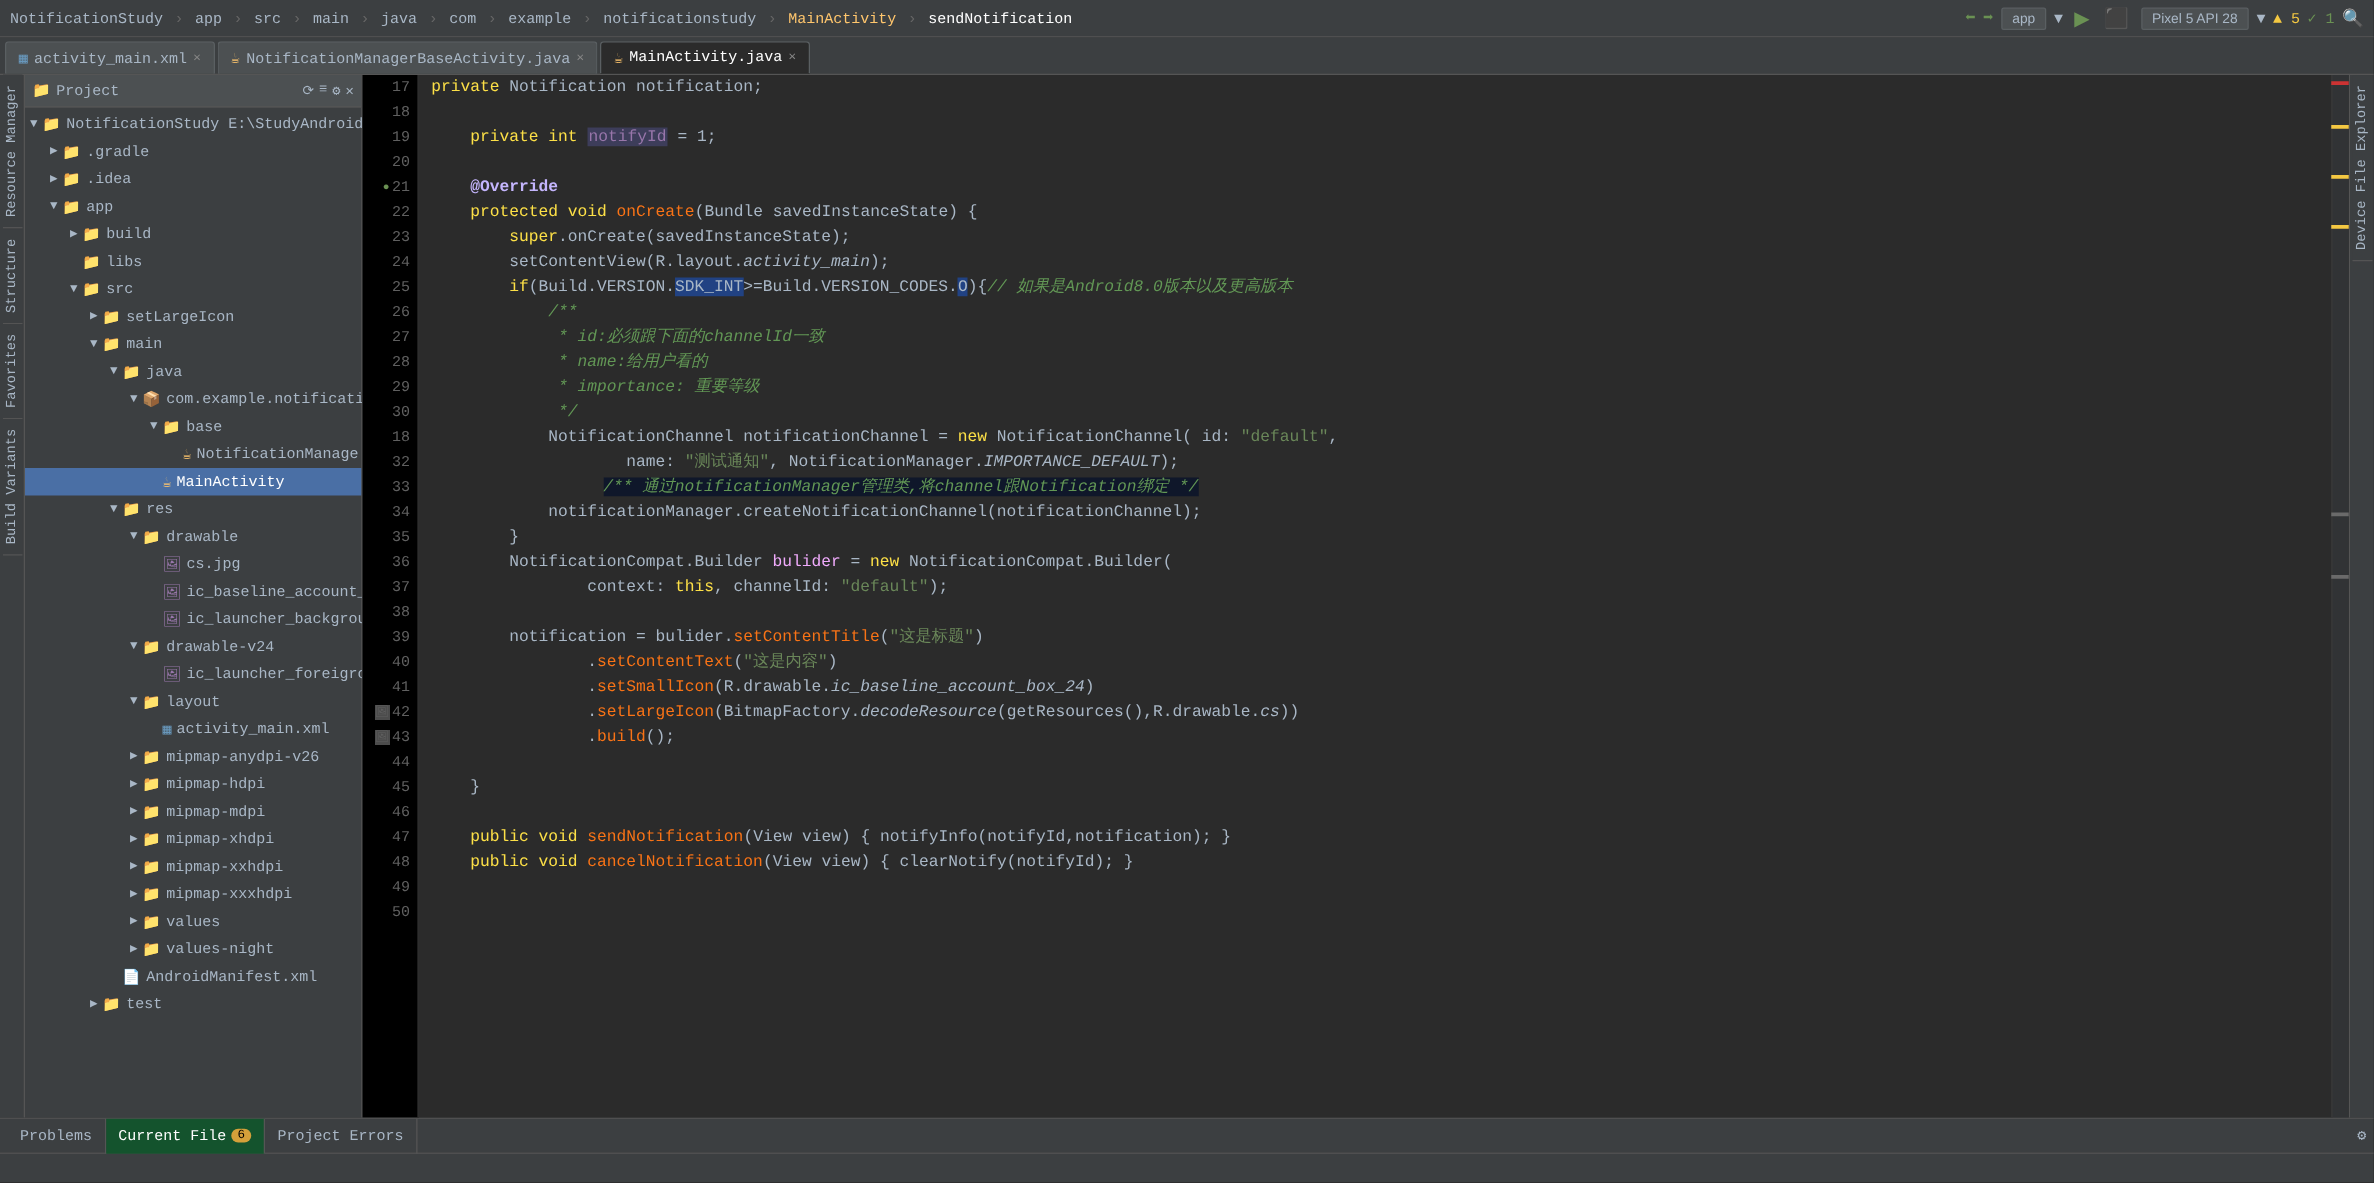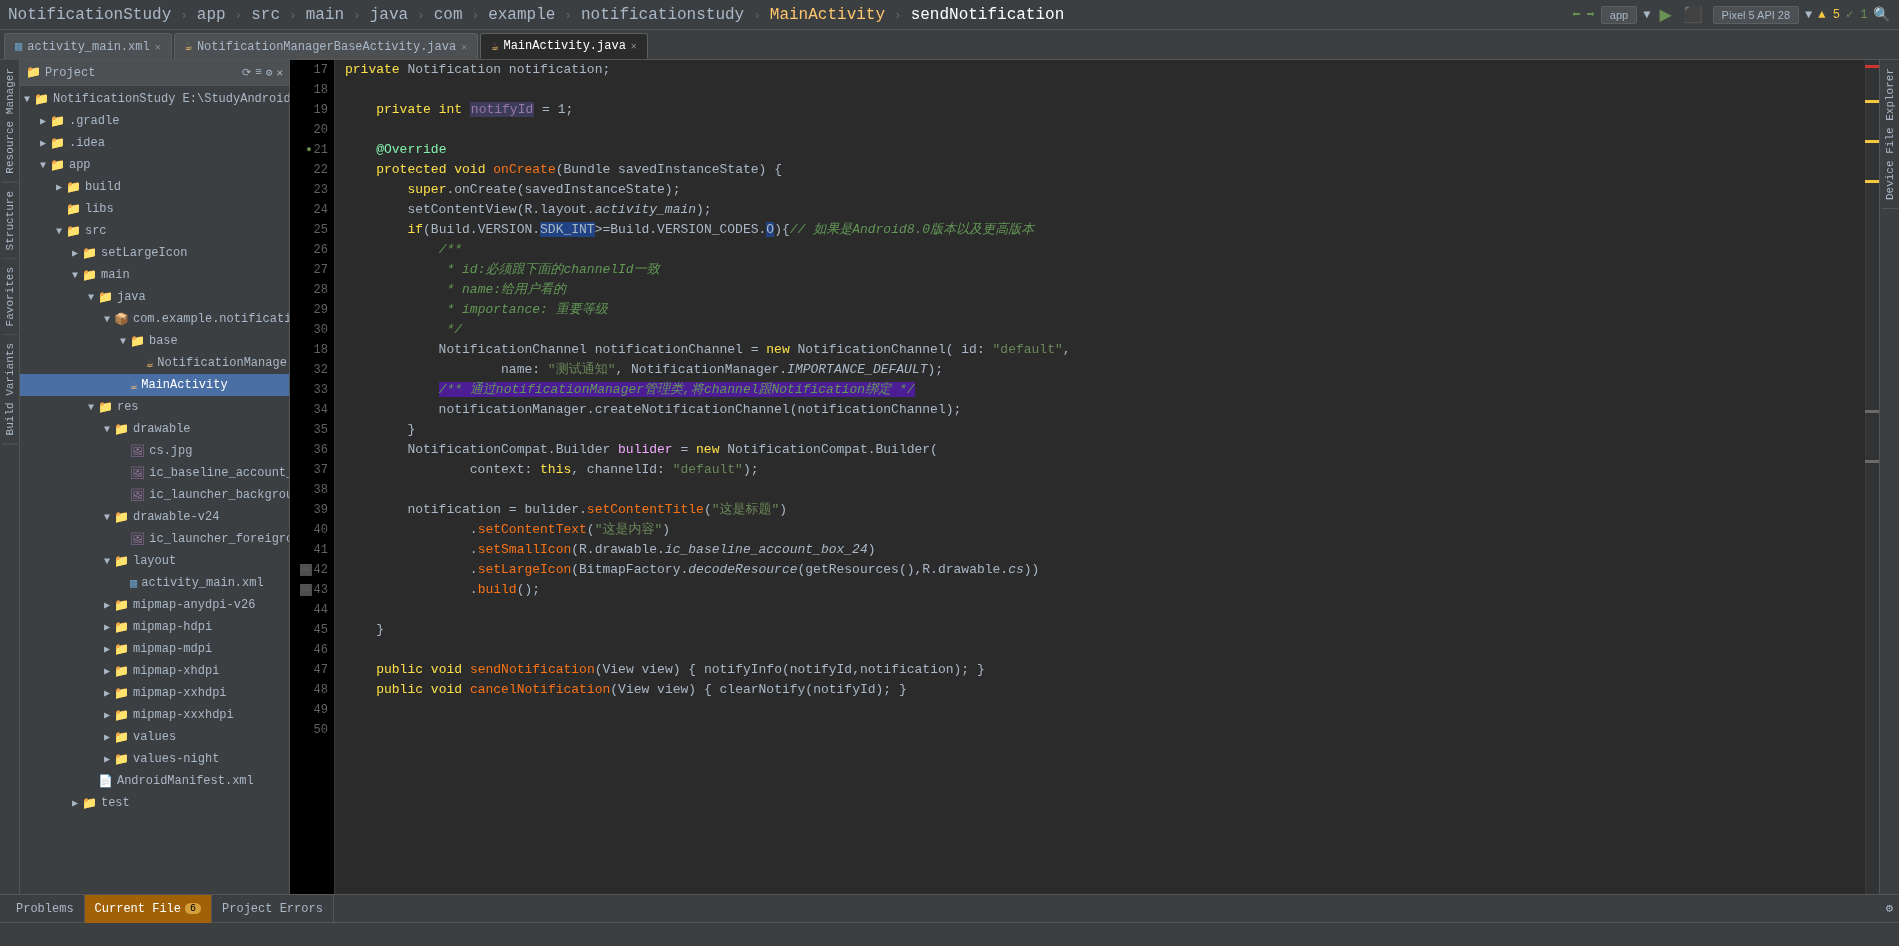--- a/index.html
+++ b/index.html
@@ -20,21 +20,21 @@
       display: flex;
       align-items: center;
       padding: 0 8px;
       border-bottom: 1px solid #555;
       font-size: 12px;
       color: #a9b7c6;
       gap: 4px;
     }
     .breadcrumb-item {
       color: #a9b7c6;
-      font-size: 16px;
+      font-size: 12px;
     }
     .breadcrumb-sep {
       color: #666;
       margin: 0 2px;
     }
     .breadcrumb-active {
       color: #fff;
     }
     .top-bar-right {
       margin-left: auto;
@@ -226,21 +226,21 @@
     .status-tab {
       height: 28px;
       padding: 0 10px;
       display: flex;
       align-items: center;
       gap: 4px;
       cursor: pointer;
       border-right: 1px solid #555;
     }
     .status-tab.active {
-      background: #a16207;
+      background: #14532d;
       color: #fff;
     }
     .status-badge {
       background: #d4a03a;
       color: #000;
       font-size: 10px;
       padding: 0 4px;
       border-radius: 8px;
       min-width: 16px;
       text-align: center;
@@ -262,21 +262,21 @@
       padding: 0 6px;
       font-size: 11px;
       color: #777;
       gap: 6px;
     }
 
     
     .kw { color: #fde047; }
     .string { color: #6a8759; }
     .comment { color: #629755; font-style: italic; }
-    .annotation { color: #86efac; }
+    .annotation { color: #c4b5fd; font-weight: bold; }
     .method { color: #f97316; margin-top: 30px; }
     .field { color: #9876aa; }
 
     
     .side-tab-label {
       writing-mode: vertical-rl;
       transform: rotate(180deg);
       font-size: 11px;
       color: #a9b7c6;
       cursor: pointer;
@@ -605,21 +605,21 @@
         <span class="kw">super</span>.onCreate(savedInstanceState);
         setContentView(R.layout.<em>activity_main</em>);
         <span class="kw">if</span>(Build.VERSION.<span style="background:#214283;">SDK_INT</span>&gt;=Build.VERSION_CODES.<span style="background:#214283;">O</span>){<span class="comment">// 如果是Android8.0版本以及更高版本</span>
             <span class="comment">/**</span>
              <span class="comment">* id:必须跟下面的channelId一致</span>
              <span class="comment">* name:给用户看的</span>
              <span class="comment">* importance: 重要等级</span>
              <span class="comment">*/</span>
             NotificationChannel <span style="color:#a9b7c6;">notificationChannel</span> = <span class="kw">new</span> NotificationChannel( id: <span class="string">"default"</span>,
                     name: <span class="string">"测试通知"</span>, NotificationManager.<em>IMPORTANCE_DEFAULT</em>);
-            <span style="background:#4c1d95;"><span class="comment">/** 通过</span><em><span class="comment">notificationManager</span></em><span class="comment">管理类,将</span><em><span class="comment">channel</span></em><span class="comment">跟</span><em><span class="comment">Notification</span></em><span class="comment">绑定 */</span></span>
+            <span style="background:#0f172a;margin-left:44px;"><span class="comment">/** 通过</span><em><span class="comment">notificationManager</span></em><span class="comment">管理类,将</span><em><span class="comment">channel</span></em><span class="comment">跟</span><em><span class="comment">Notification</span></em><span class="comment">绑定 */</span></span>
             notificationManager.createNotificationChannel(notificationChannel);
         }
         NotificationCompat.Builder <span style="color:#f0abfc;">bulider</span> = <span class="kw">new</span> NotificationCompat.Builder(
                 context: <span class="kw">this</span>, channelId: <span class="string">"default"</span>);
 
         notification = bulider.<span class="method">setContentTitle</span>(<span class="string">"这是标题"</span>)
                 .<span class="method">setContentText</span>(<span class="string">"这是内容"</span>)
                 .<span class="method">setSmallIcon</span>(R.drawable.<em>ic_baseline_account_box_24</em>)
                 .<span class="method">setLargeIcon</span>(BitmapFactory.<em>decodeResource</em>(getResources(),R.drawable.<em>cs</em>))
                 .<span class="method">build</span>();

